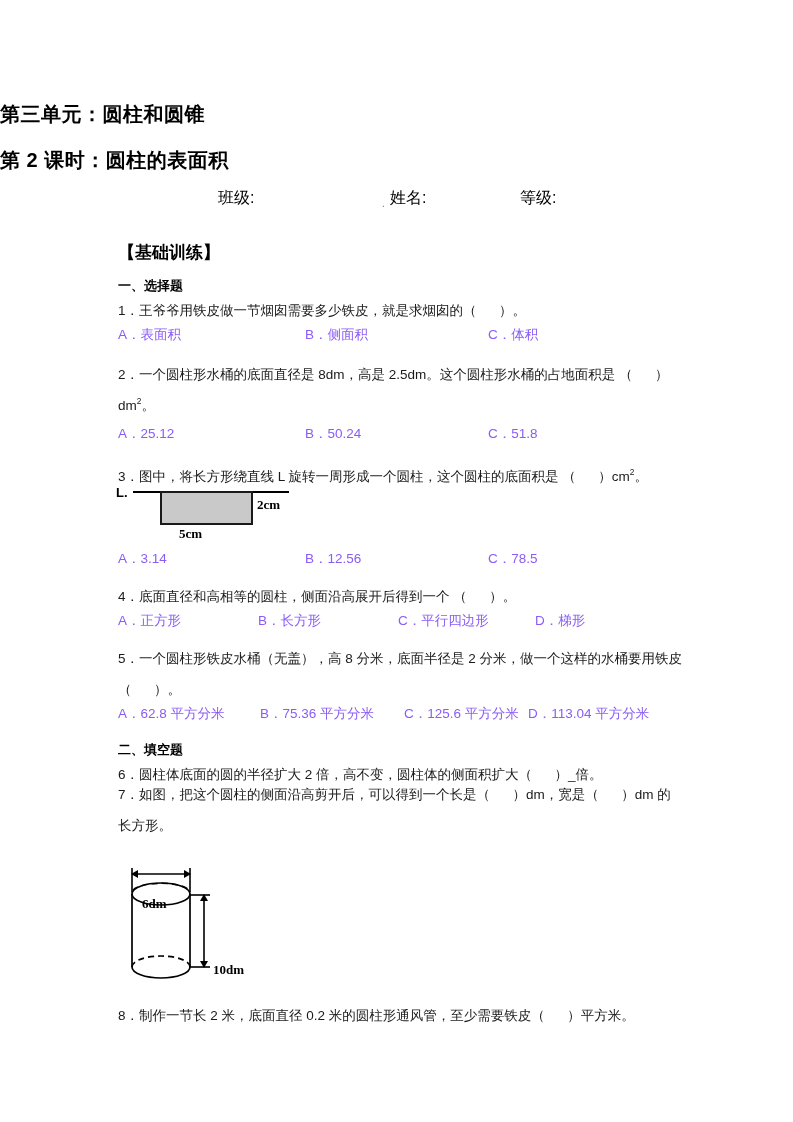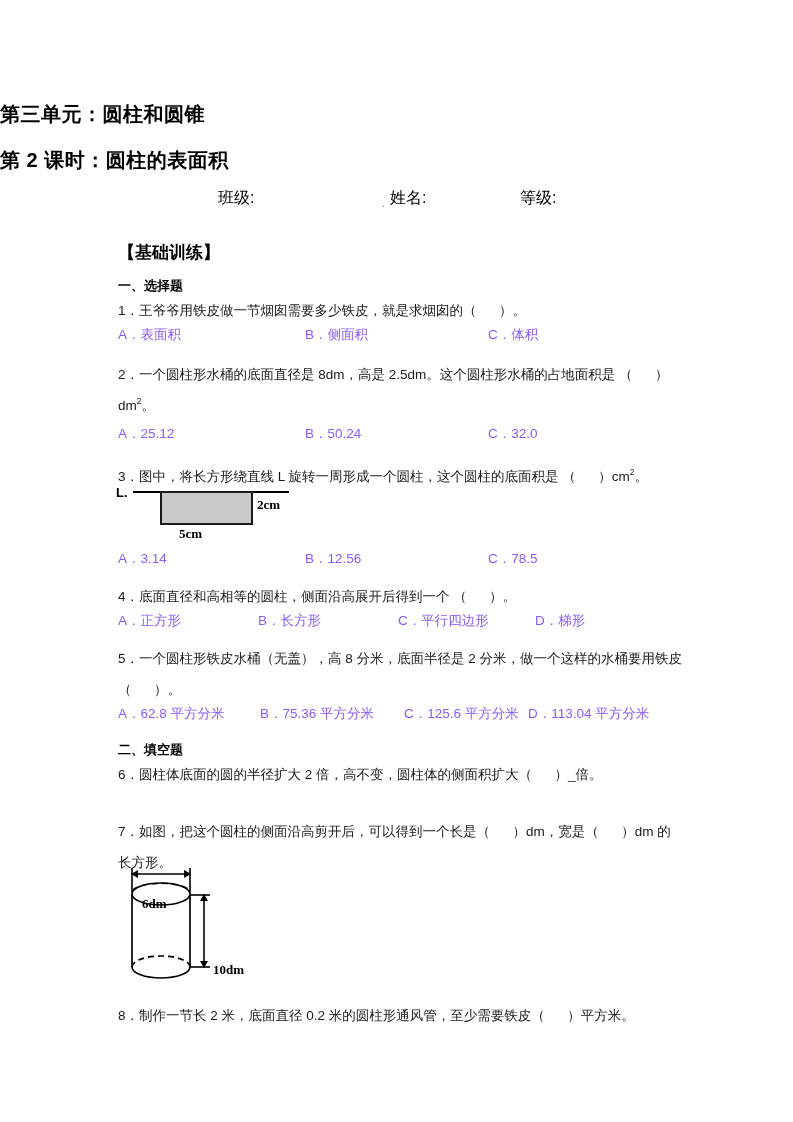--- a/index.html
+++ b/index.html
@@ -149,21 +149,21 @@
 
   <div class="q" style="top:295px">1．王爷爷用铁皮做一节烟囱需要多少铁皮，就是求烟囱的（      ）。</div>
   <div class="opt" style="left:118px; top:326px">A．表面积</div>
   <div class="opt" style="left:305px; top:326px">B．侧面积</div>
   <div class="opt" style="left:488px; top:326px">C．体积</div>
 
   <div class="q" style="top:359px">2．一个圆柱形水桶的底面直径是 8dm，高是 2.5dm。这个圆柱形水桶的占地面积是 （      ）</div>
   <div class="q" style="top:386px"><span>dm</span><sup>2</sup><span>。</span></div>
   <div class="opt" style="left:118px; top:425px">A．25.12</div>
   <div class="opt" style="left:305px; top:425px">B．50.24</div>
-  <div class="opt" style="left:488px; top:425px">C．32.0</div>
+  <div class="opt" style="left:488px; top:425px">C．51.8</div>
 
   <div class="q" style="top:457px"><span>3．图中，将长方形绕直线 L 旋转一周形成一个圆柱，这个圆柱的底面积是 （      ）cm</span><sup>2</sup><span>。</span></div>
 
   <div class="fig-rect" style="left:116px; top:483px; width:200px; height:62px">
     <div class="lbl-L" style="left:0px; top:2px">L.</div>
     <div class="axis" style="left:17px; top:8px; width:156px"></div>
     <div class="rect" style="left:44px; top:8px; width:93px; height:34px"></div>
     <div class="dim" style="left:141px; top:14px">2cm</div>
     <div class="dim" style="left:63px; top:43px">5cm</div>
   </div>
@@ -180,21 +180,21 @@
 
   <div class="q" style="top:643px">5．一个圆柱形铁皮水桶（无盖），高 8 分米，底面半径是 2 分米，做一个这样的水桶要用铁皮（      ）。</div>
   <div class="opt" style="left:118px; top:705px">A．62.8 平方分米</div>
   <div class="opt" style="left:260px; top:705px">B．75.36 平方分米</div>
   <div class="opt" style="left:404px; top:705px">C．125.6 平方分米</div>
   <div class="opt" style="left:528px; top:705px">D．113.04 平方分米</div>
 
   <div class="h-sub" style="top:741px">二、填空题</div>
 
   <div class="q" style="top:759px">6．圆柱体底面的圆的半径扩大 2 倍，高不变，圆柱体的侧面积扩大（      ）_倍。</div>
-  <div class="q" style="top:816px">7．如图，把这个圆柱的侧面沿高剪开后，可以得到一个长是（      ）dm，宽是（      ）dm 的长方形。</div>
+  <div class="q" style="top:779px">7．如图，把这个圆柱的侧面沿高剪开后，可以得到一个长是（      ）dm，宽是（      ）dm 的长方形。</div>
 
   <div class="fig-cyl" style="left:118px; top:862px; width:180px; height:128px">
     <svg width="180" height="128" viewBox="0 0 180 128">
 
       <g stroke="#000" stroke-width="1.6" fill="none">
         <line x1="14" y1="12" x2="72" y2="12"></line>
         <polyline points="20,8 13,12 20,16" fill="#000" stroke="none"></polyline>
         <polyline points="66,8 73,12 66,16" fill="#000" stroke="none"></polyline>
         <line x1="14" y1="6" x2="14" y2="30"></line>
         <line x1="72" y1="6" x2="72" y2="30"></line>

